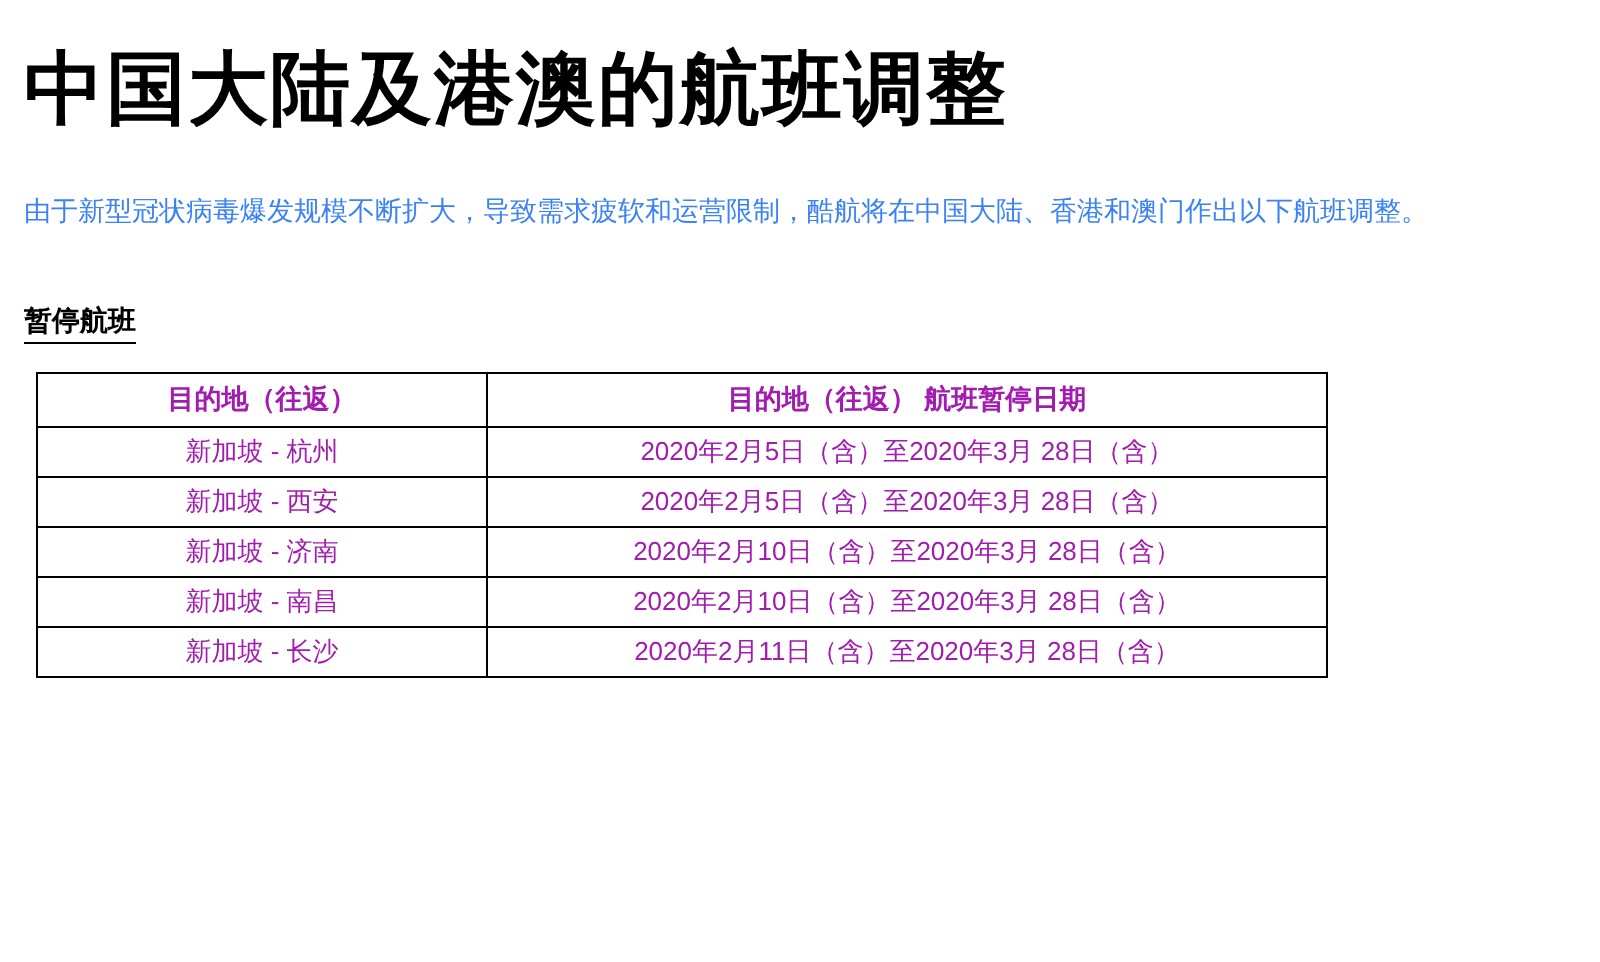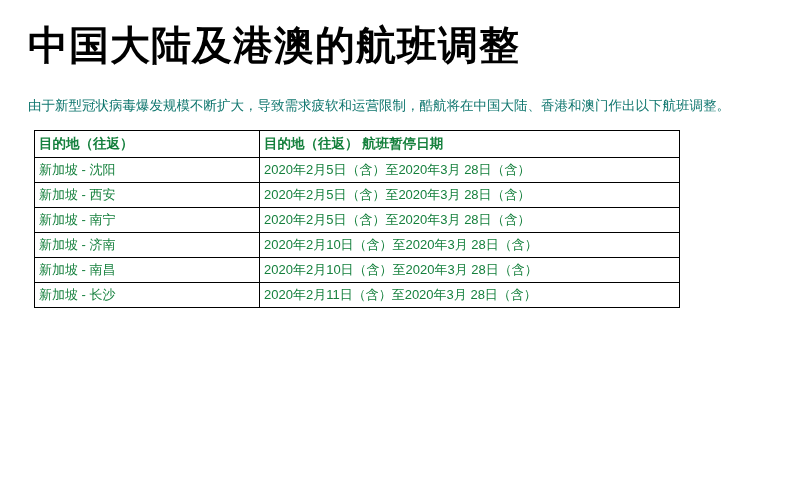--- a/index.html
+++ b/index.html
@@ -11,105 +11,104 @@
     width: 800px;
     height: 481px;
     font-family: "Liberation Sans", "DejaVu Sans", sans-serif;
     color: #111111;
     overflow: hidden;
   }
   .page {
     width: 800px;
     height: 481px;
     box-sizing: border-box;
-    padding: 18px 22px 0 28px;
+    padding: 18px 22px 0 12px;
     position: relative;
     border-radius: 15px;
   }
   .title {
     font-size: 40px;
     font-weight: bold;
     letter-spacing: 1px;
     line-height: 1.15;
     margin: 4px 0 0 0;
     color: #000000;
   }
   .intro {
     font-size: 13.5px;
     line-height: 1.5;
     margin-top: 28px;
-    color: #0f766e;
+    color: #3b82f6;
   }
   .section-heading {
     font-size: 14px;
     font-weight: bold;
     margin-top: 22px;
     color: #000000;
     display: inline-block;
     border-bottom: 1px solid #000000;
     padding-bottom: 1px;
   }
   table.flights {
     border-collapse: collapse;
     width: 645px;
     margin-top: 14px;
     margin-left: 6px;
     table-layout: fixed;
   }
   table.flights th,
   table.flights td {
     border: 1px solid #000000;
-    text-align: left;
+    text-align: center;
     font-size: 13px;
     padding: 2px 4px;
     height: 20px;
-    color: #15803d;
+    color: #a21caf;
     white-space: nowrap;
     overflow: hidden;
   }
   table.flights th {
     font-weight: bold;
     font-size: 13.5px;
     height: 22px;
   }
   table.flights col.c1 { width: 225px; }
   table.flights col.c2 { width: 420px; }
 </style>
 </head>
 <body>
 
 <div class="page">
 
   <h1 class="title">中国大陆及港澳的航班调整</h1>
 
   <p class="intro">由于新型冠状病毒爆发规模不断扩大，导致需求疲软和运营限制，酷航将在中国大陆、香港和澳门作出以下航班调整。</p>
 
+  <div>
+    <span class="section-heading">暂停航班</span>
+  </div>
 
   <table class="flights">
     <colgroup>
       <col class="c1">
       <col class="c2">
     </colgroup>
     <thead>
       <tr>
         <th>目的地（往返）</th>
         <th>目的地（往返） 航班暂停日期</th>
       </tr>
     </thead>
     <tbody>
       <tr>
-        <td>新加坡 - 沈阳</td>
+        <td>新加坡 - 杭州</td>
         <td>2020年2月5日（含）至2020年3月 28日（含）</td>
       </tr>
       <tr>
         <td>新加坡 - 西安</td>
-        <td>2020年2月5日（含）至2020年3月 28日（含）</td>
-      </tr>
-      <tr>
-        <td>新加坡 - 南宁</td>
         <td>2020年2月5日（含）至2020年3月 28日（含）</td>
       </tr>
       <tr>
         <td>新加坡 - 济南</td>
         <td>2020年2月10日（含）至2020年3月 28日（含）</td>
       </tr>
       <tr>
         <td>新加坡 - 南昌</td>
         <td>2020年2月10日（含）至2020年3月 28日（含）</td>
       </tr>

